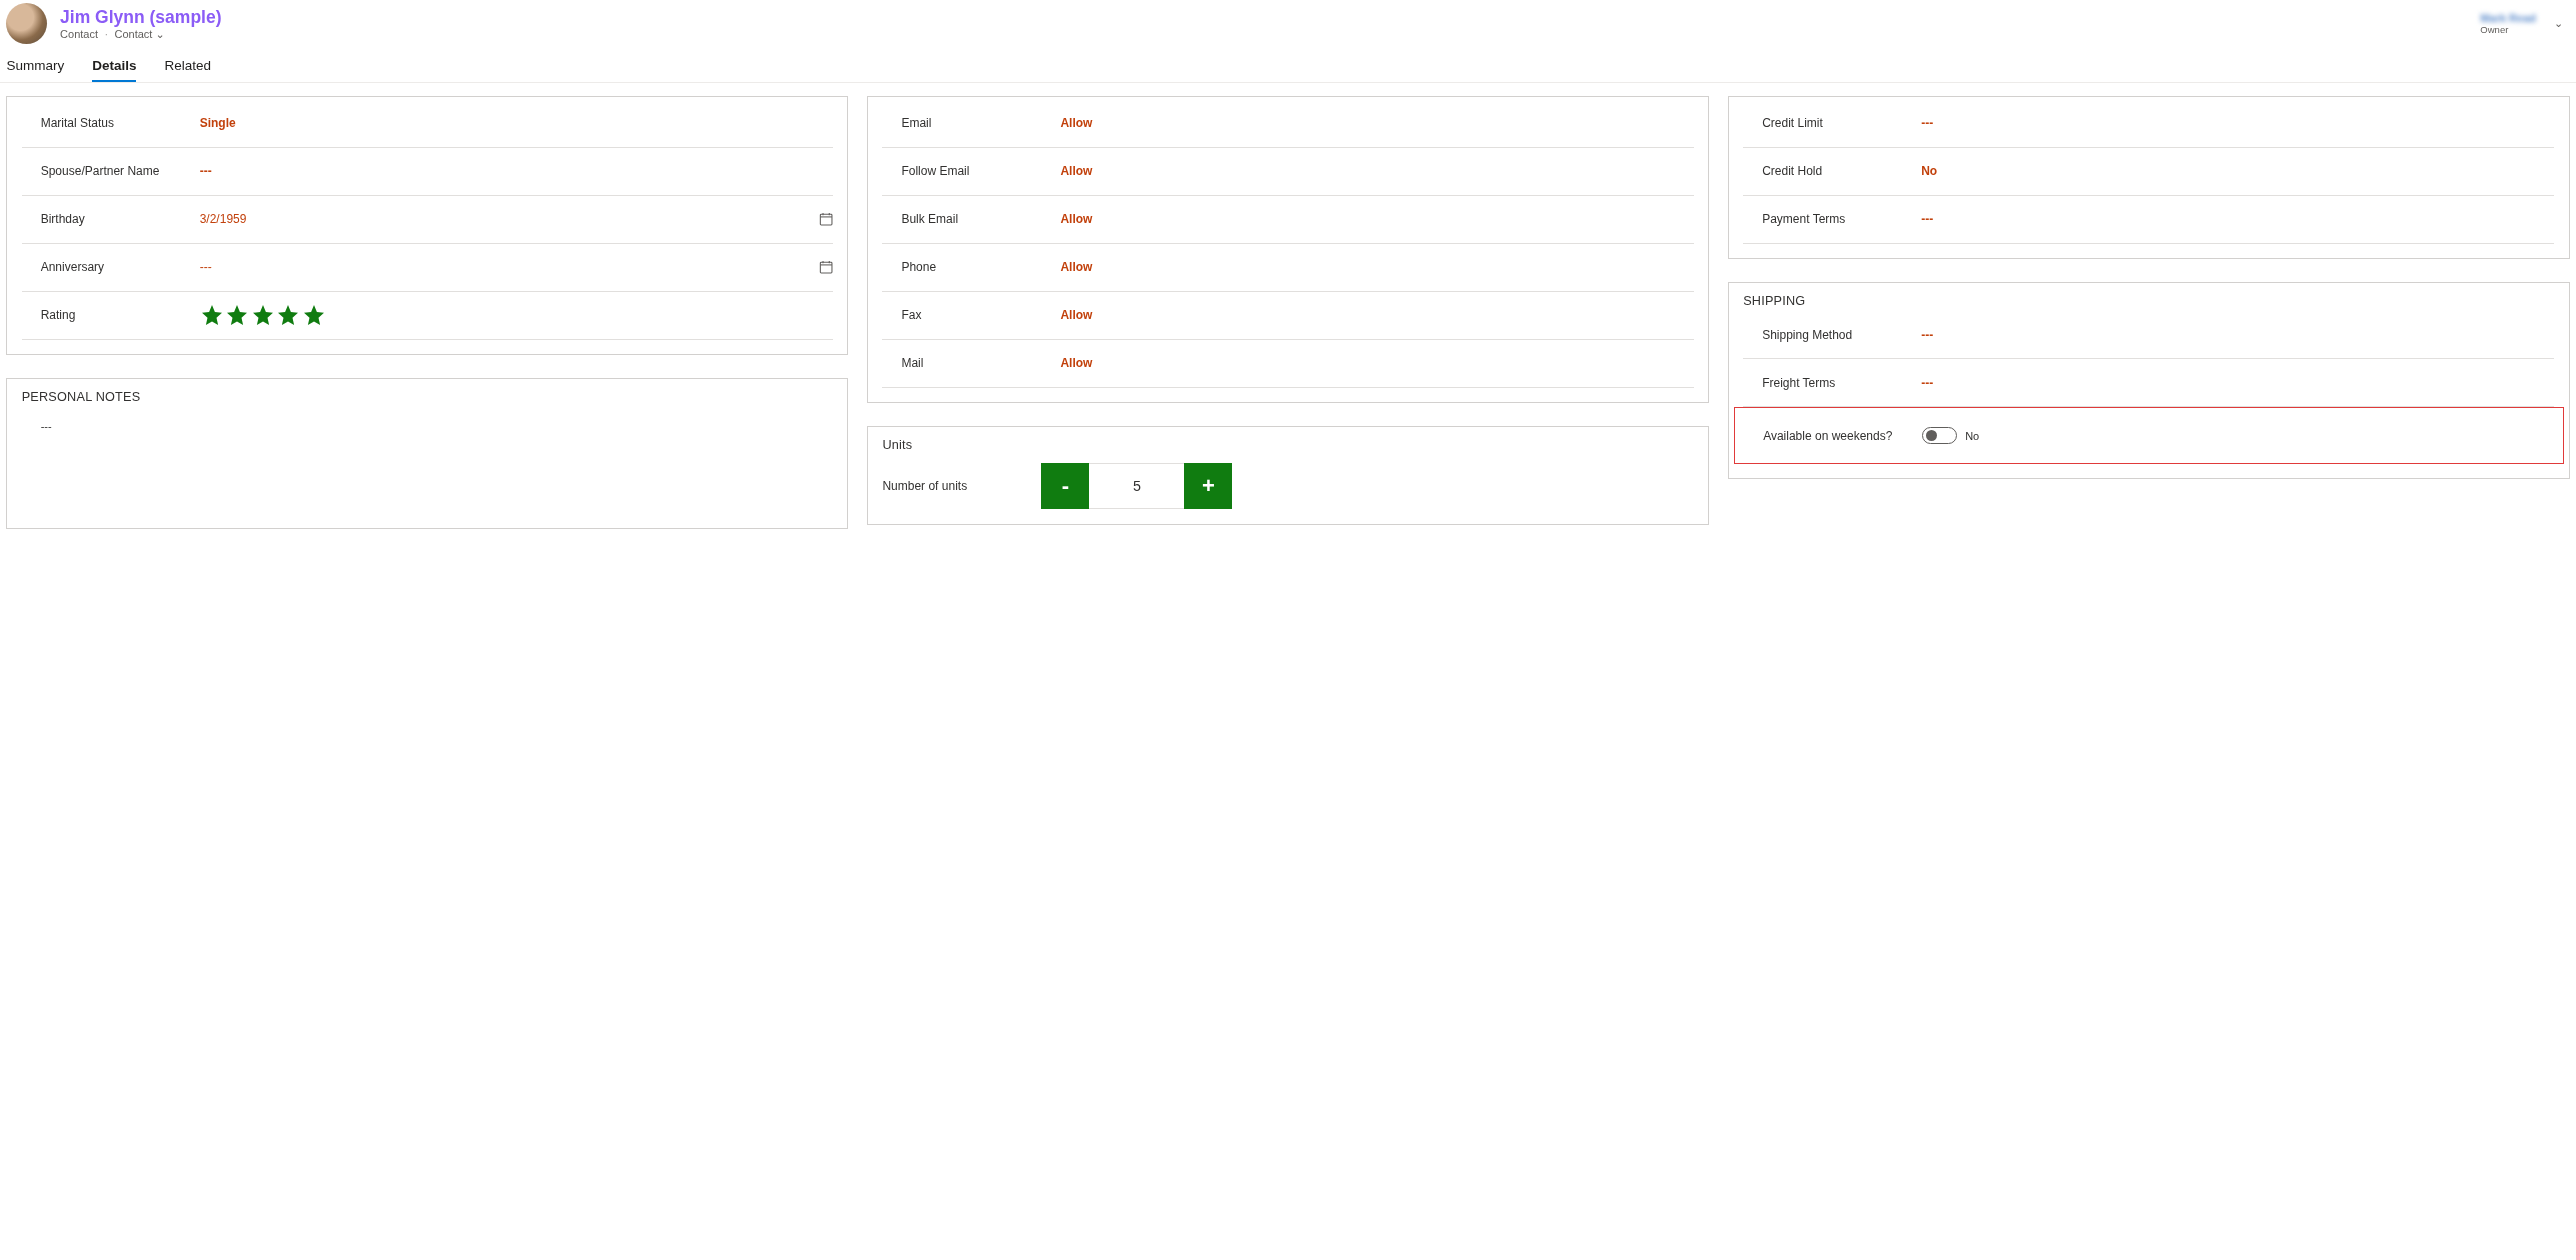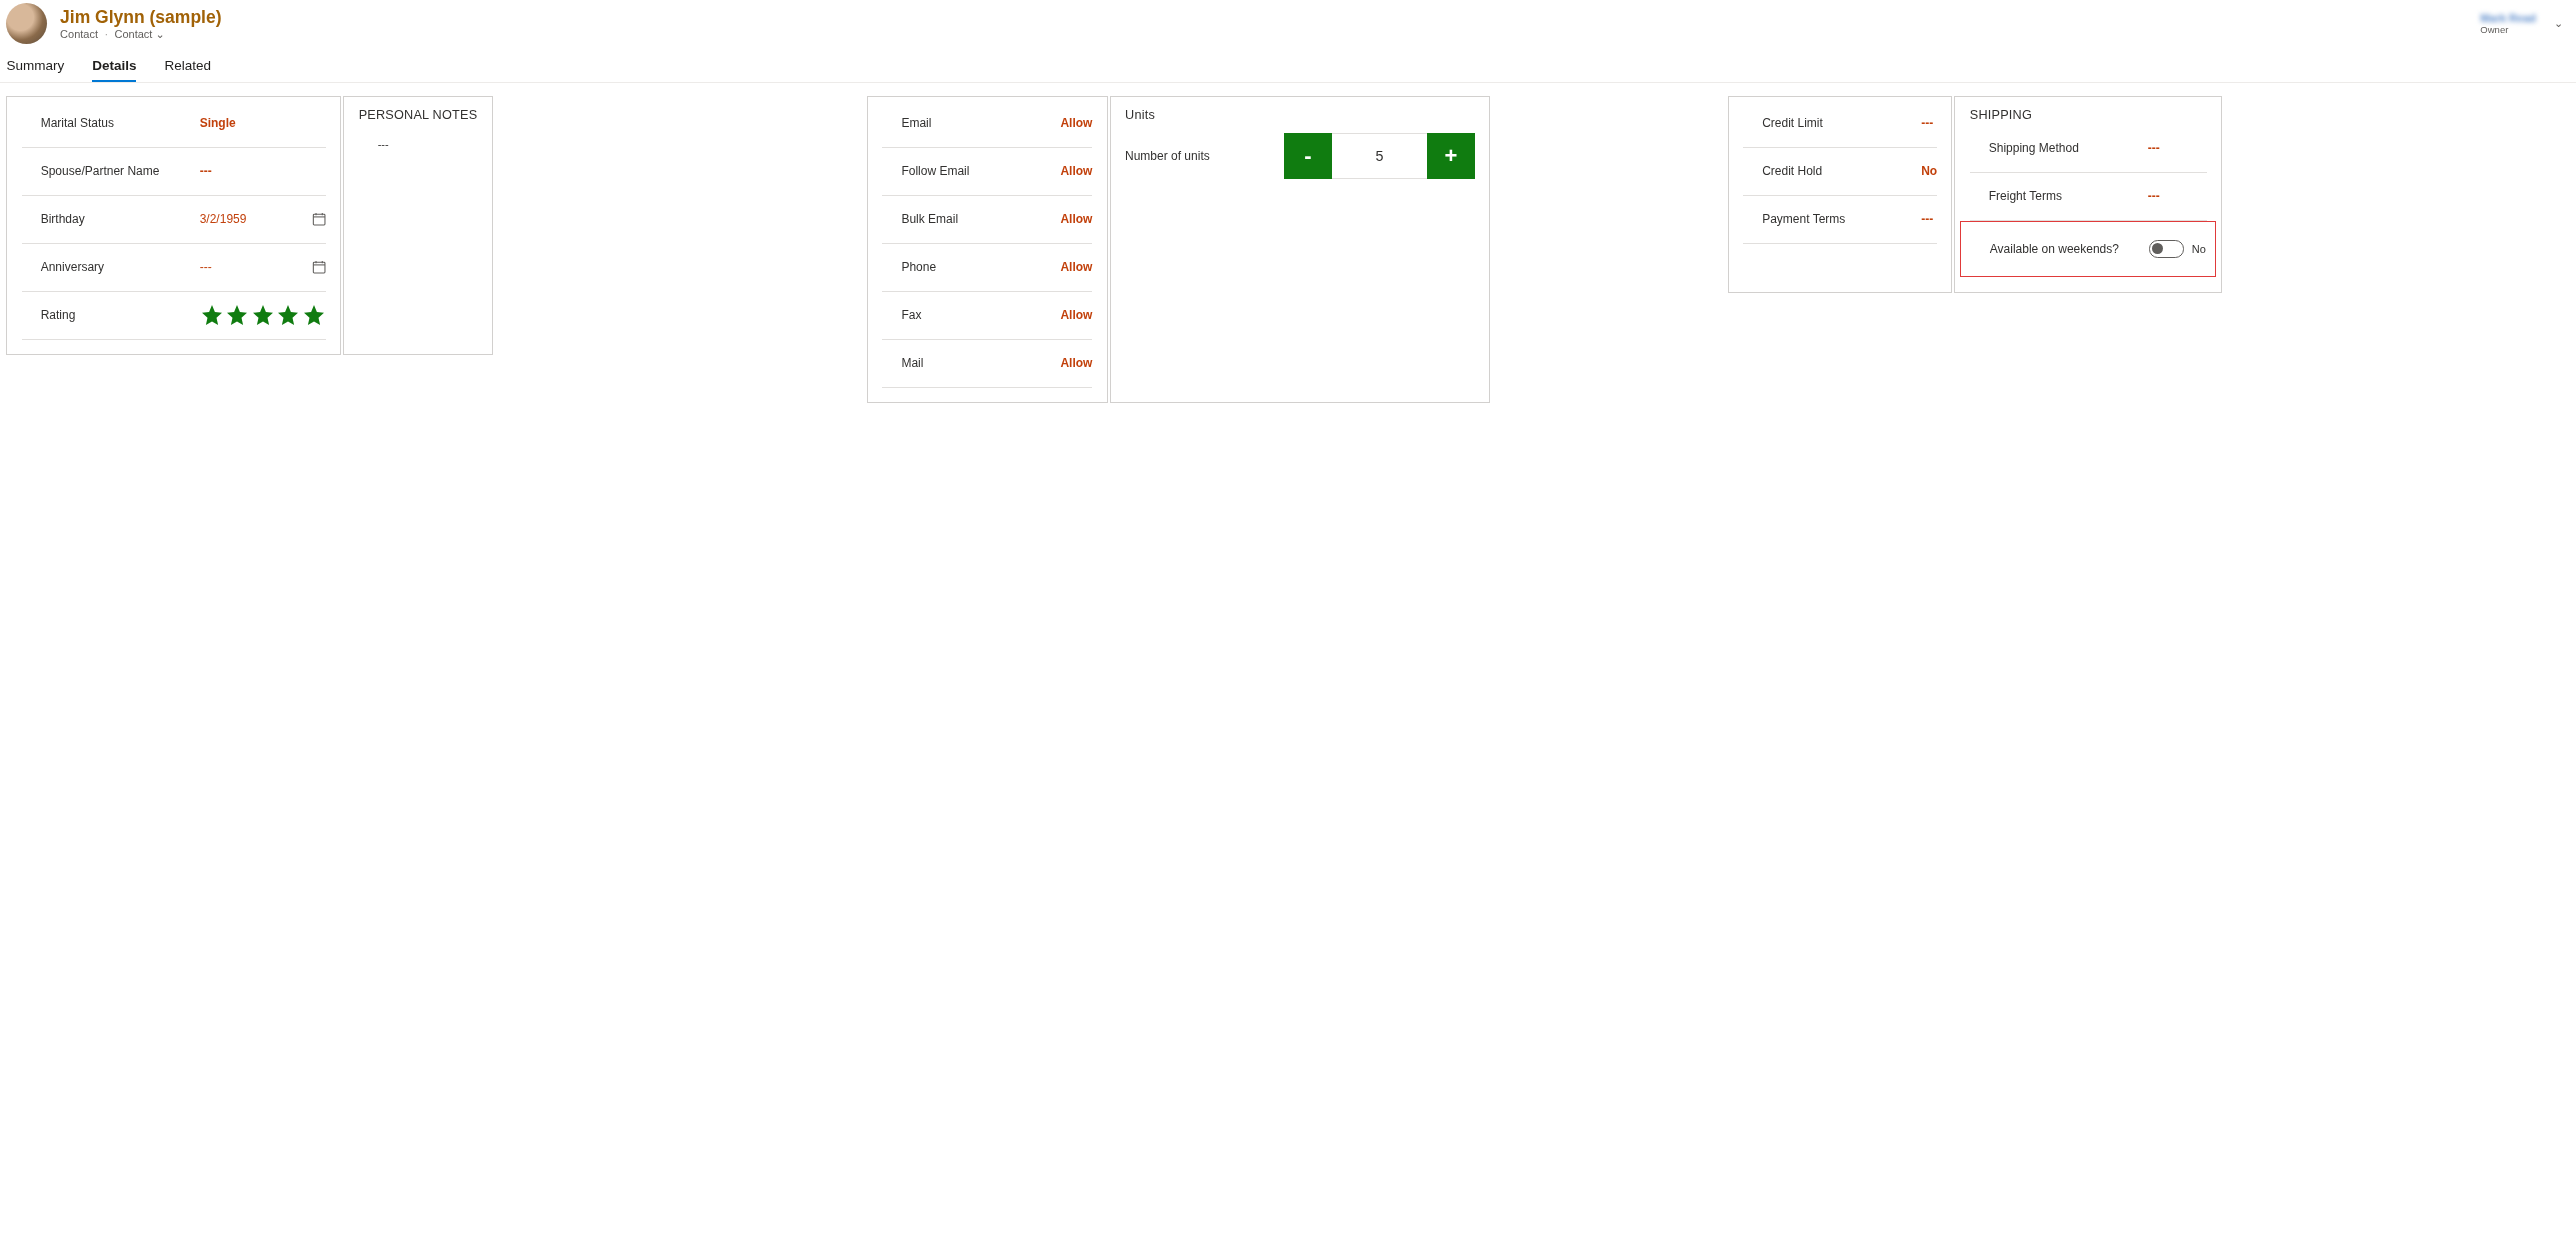--- a/index.html
+++ b/index.html
@@ -19,21 +19,21 @@
       height: 41px;
       border-radius: 50%;
       background: radial-gradient(circle at 35% 35%, #d8b89a 35%, #8a6a4a 60%, #5a4a3a 100%);
       margin-right: 12.7px;
       flex-shrink: 0;
     }
     .header-info { flex: 1; }
     .record-title {
       font-size: 17.5px;
       font-weight: 600;
-      color: #a16207;
+      color: #8b5cf6;
     }
     .breadcrumb {
       font-size: 11px;
       color: #605e5c;
       display: flex;
       gap: 6.4px;
     }
     .breadcrumb .sep { color: #a19f9d; }
     .owner-block {
       margin-left: auto;
@@ -69,21 +69,21 @@
     .tab.active {
       font-weight: 600;
       border-bottom-color: #0078d4;
     }
     .content {
       display: flex;
       gap: 19px;
       padding: 12.7px 6.4px;
       align-items: flex-start;
     }
-    .col { flex: 1; display: flex; flex-direction: row; gap: 2px; }
+    .col { flex: 1; display: flex; flex-direction: column; gap: 23px; }
     .card {
       border: 0.8px solid #d2d0ce;
       background: #fff;
       padding: 3.2px 14.3px 14.3px 14.3px;
     }
     .section-title {
       font-size: 12.7px;
       font-weight: 400;
       color: #323130;
       padding: 8px 0 3.2px 0;

